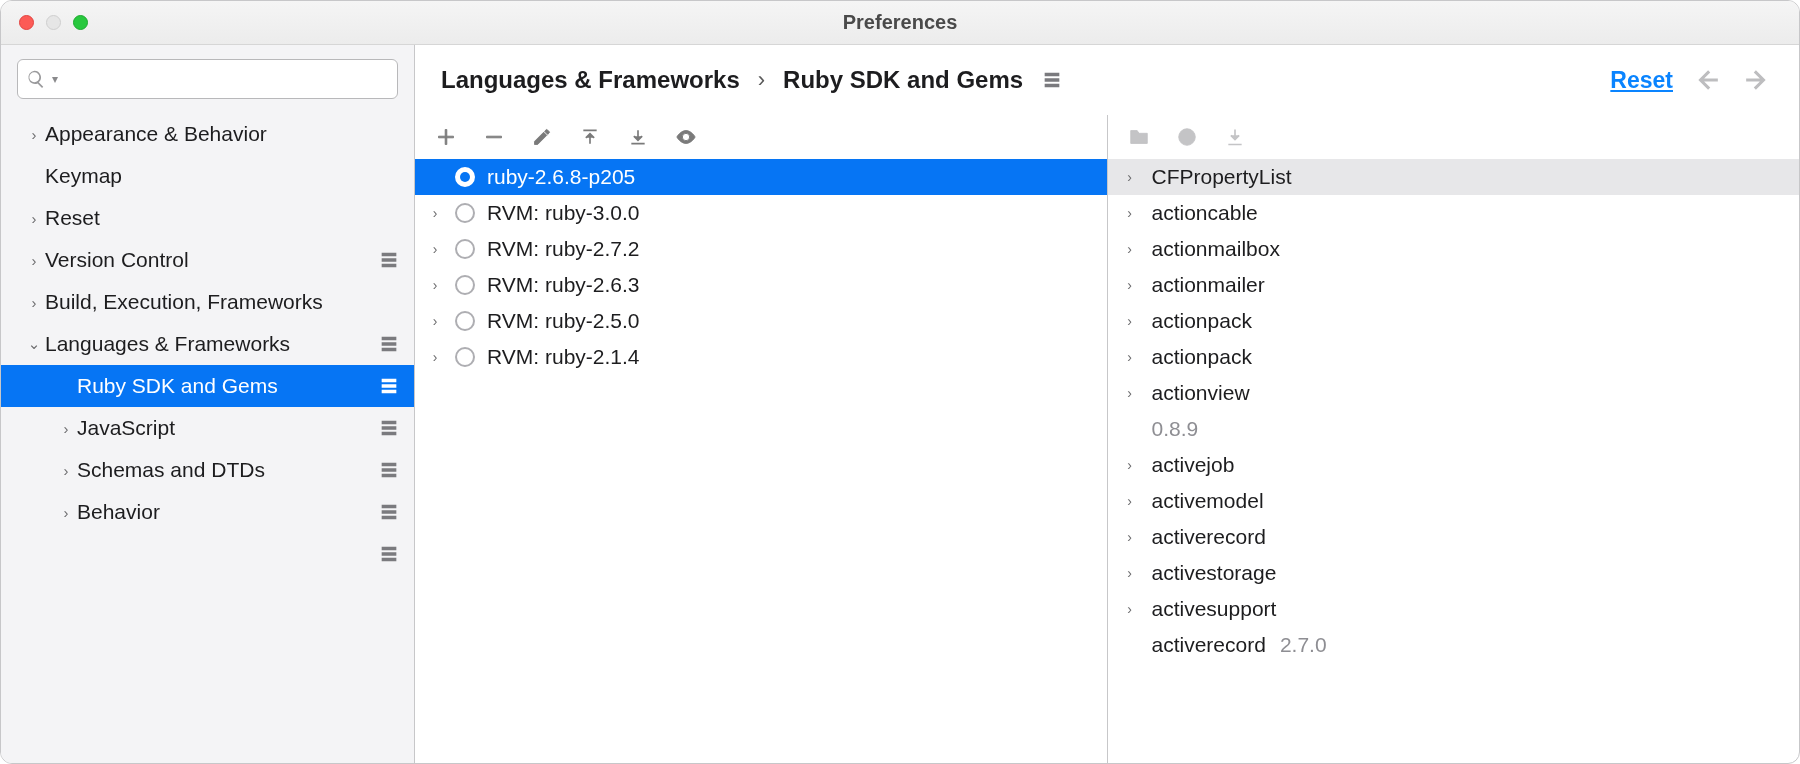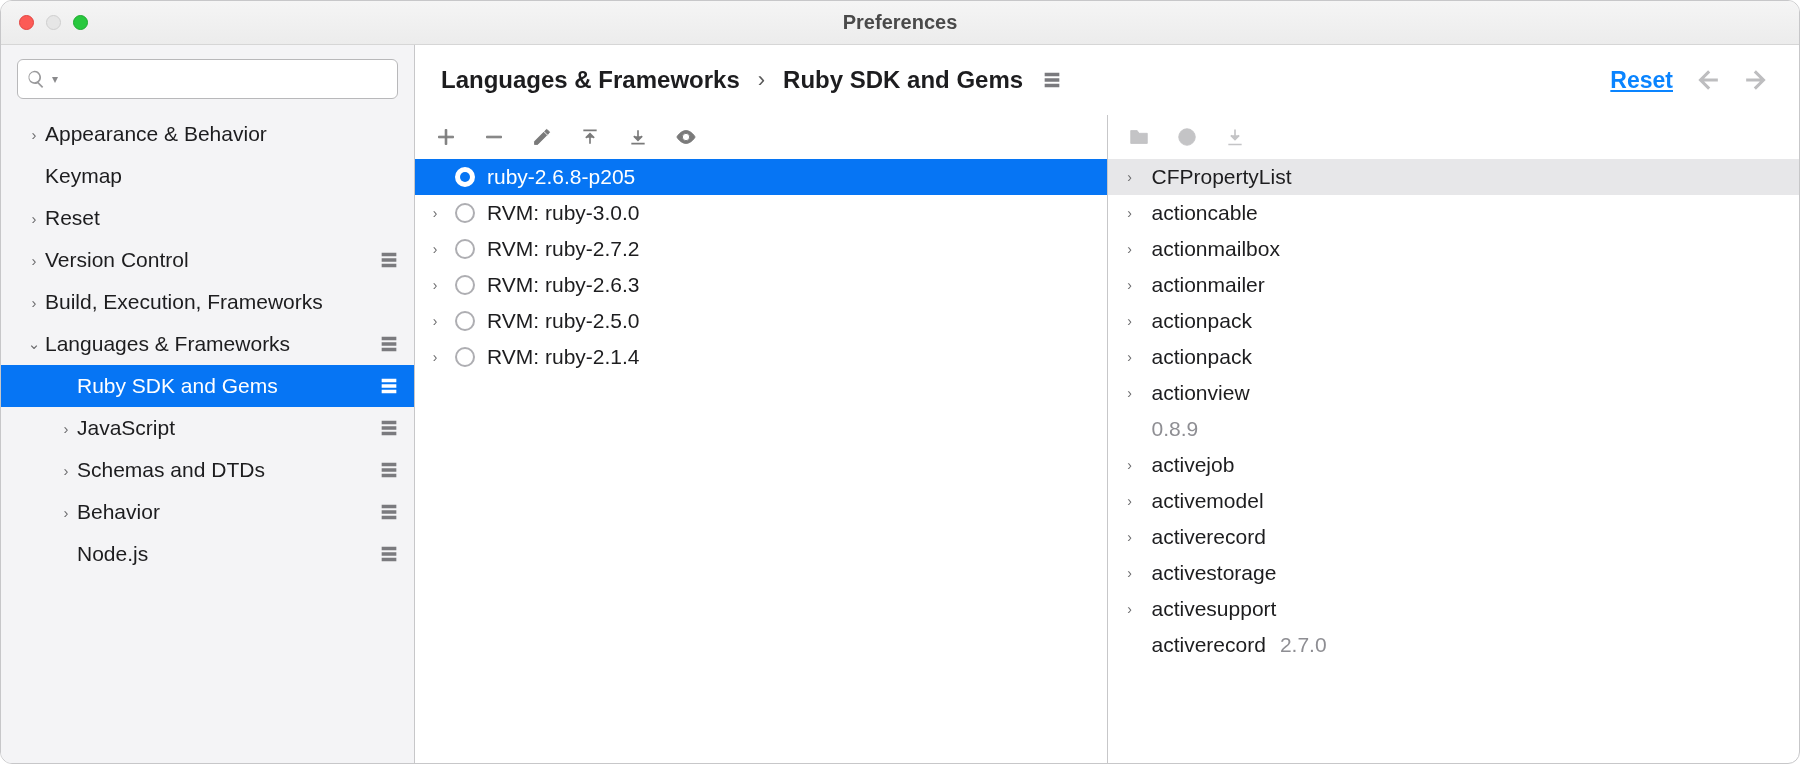--- a/index.html
+++ b/index.html
@@ -158,21 +158,20 @@
           </li>
           <li class="row depth1">
             <span class="disclosure">›</span>
             <span class="label">Behavior</span>
             <svg class="proj-icon" viewBox="0 0 24 24">
               <path d="M4 4h16v4H4V4zm0 6h16v4H4v-4zm0 6h16v4H4v-4z"></path>
             </svg>
           </li>
           <li class="row depth1">
             <span class="disclosure"></span>
-            <span class="label">Node.js</span>
             <svg class="proj-icon" viewBox="0 0 24 24">
               <path d="M4 4h16v4H4V4zm0 6h16v4H4v-4zm0 6h16v4H4v-4z"></path>
             </svg>
           </li>
         </ul>
     </div>
 
     <div class="main">
 
       <div class="crumbs">

